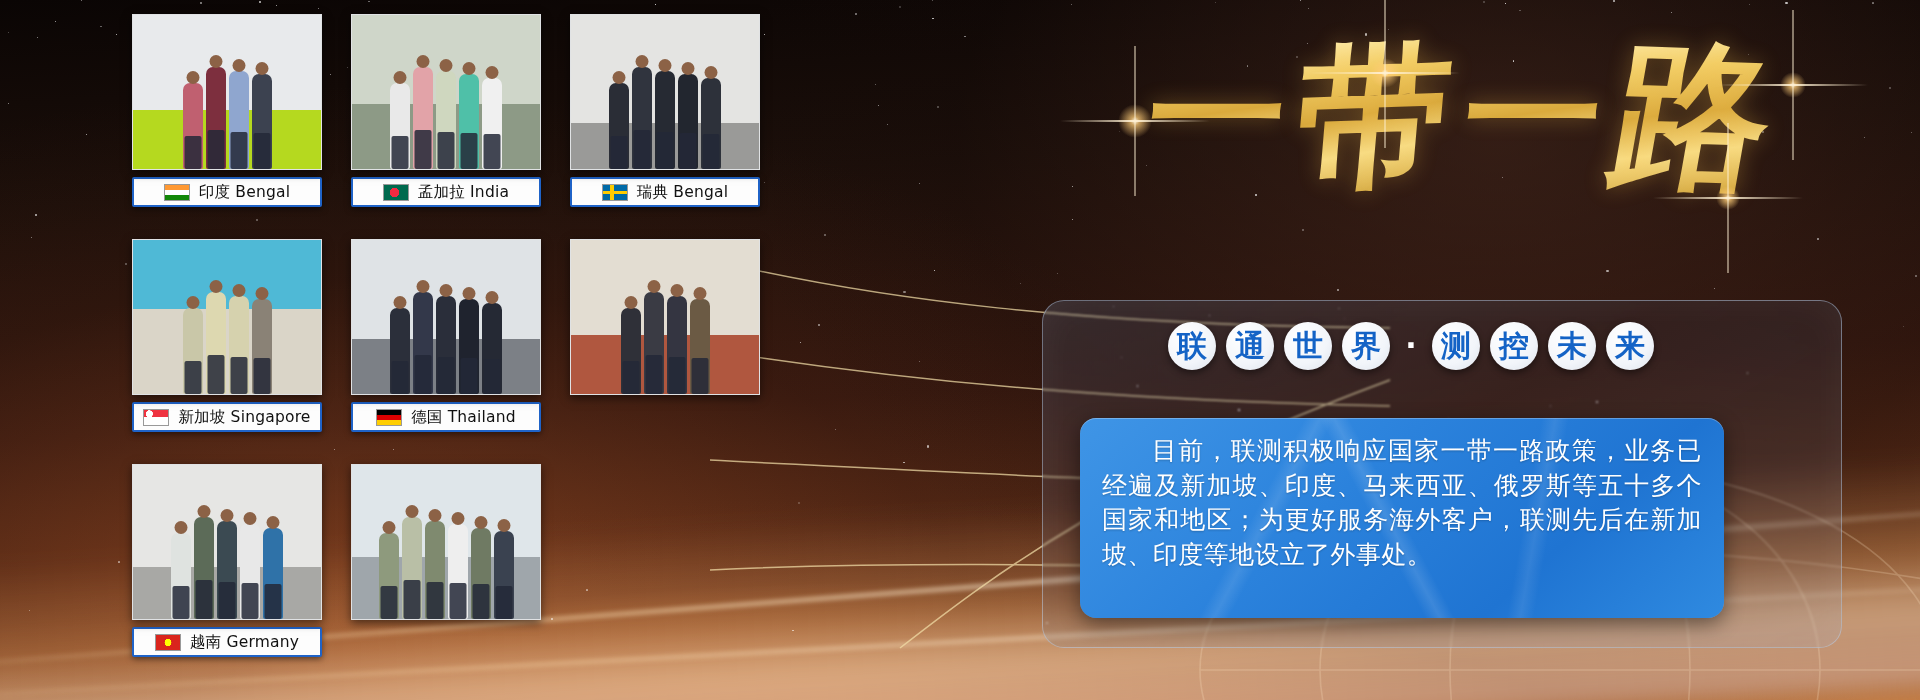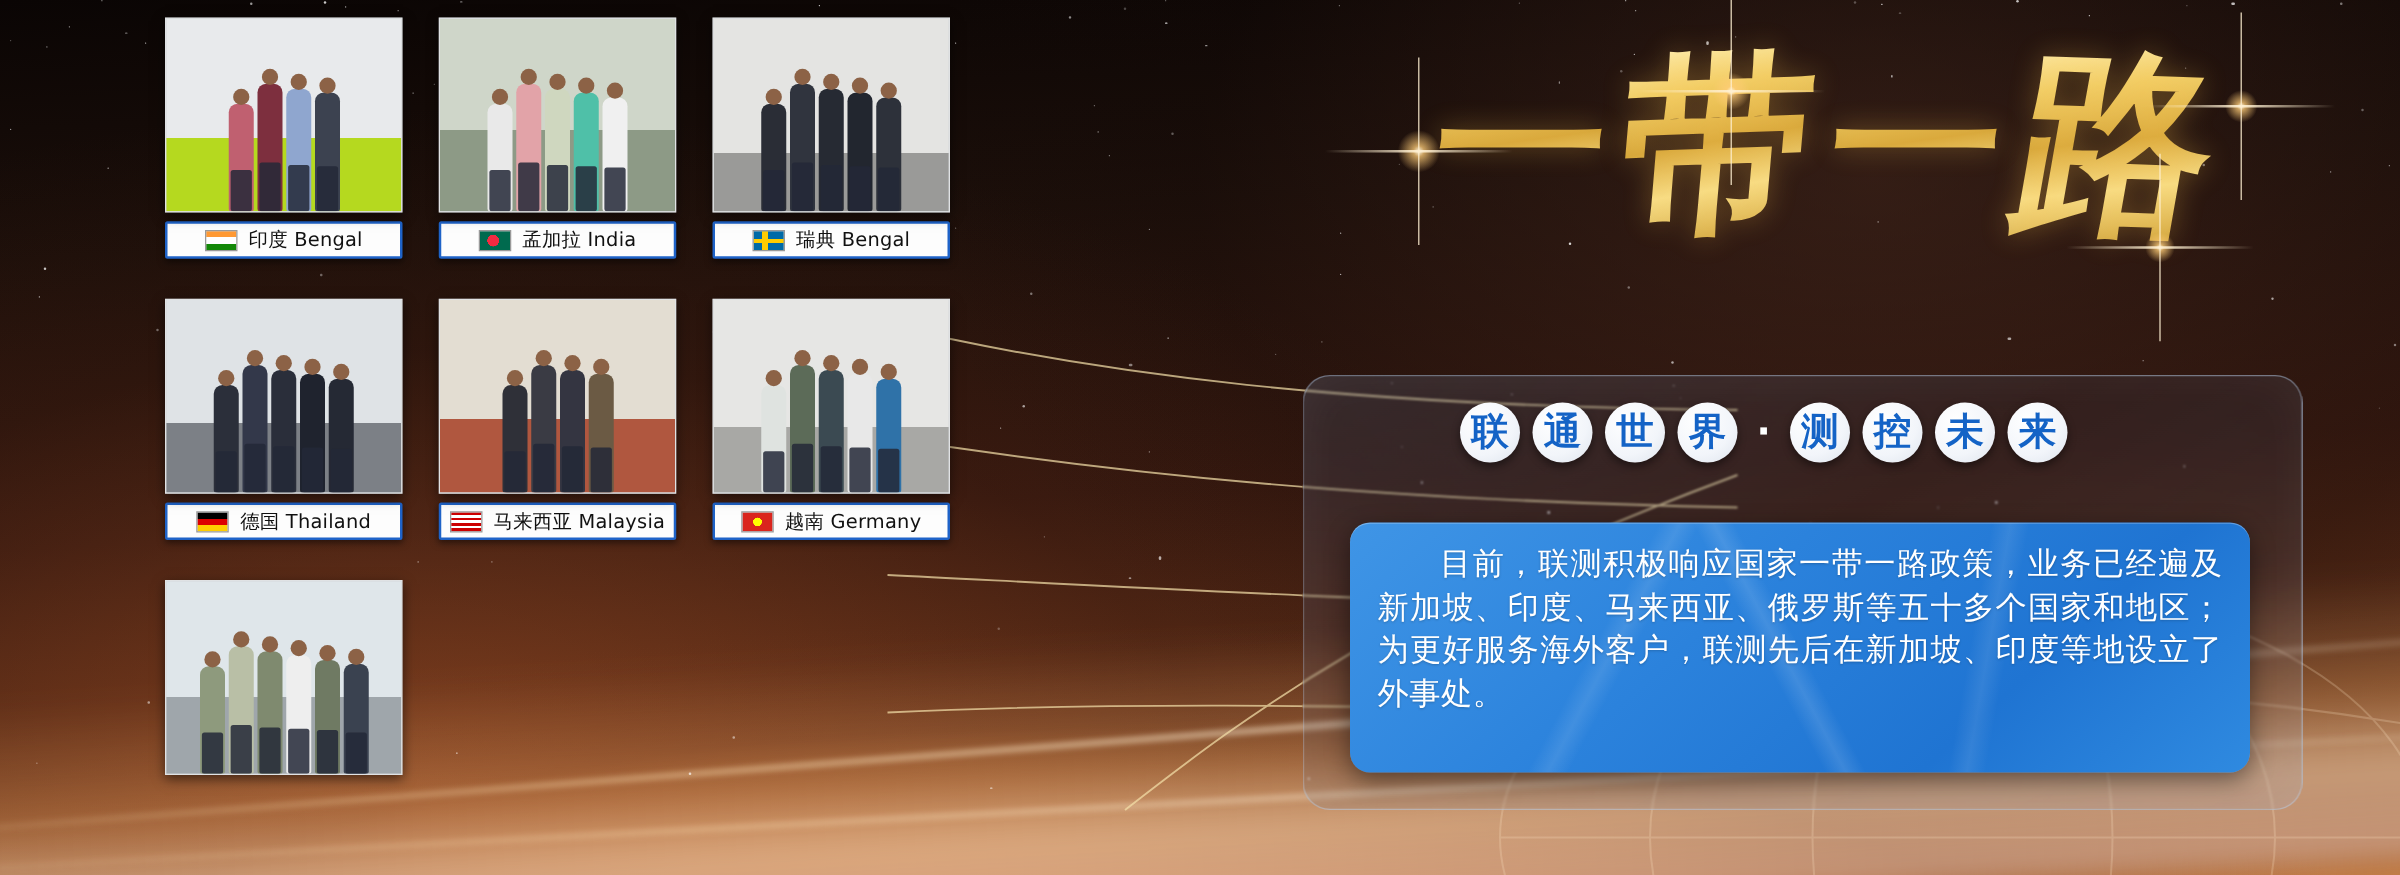--- a/index.html
+++ b/index.html
@@ -140,21 +140,21 @@
     background: radial-gradient(circle at 34% 30%, #ffffff 0%, #f2f5fa 60%, #dde3ec 100%);
     box-shadow: 0 3px 7px rgba(0,0,0,.45);
     display: flex; align-items: center; justify-content: center;
     color: #1463c6; font-size: 30px; font-weight: 700; line-height: 1;
     font-family: "DejaVu Sans", "Liberation Sans", sans-serif;
   }
   #slogan .sc.dot { background: none; box-shadow: none; width: 22px; color:#ffffff; font-size: 30px; }
 
   #blurb {
     position: absolute; left: 1080px; top: 418px;
-    width: 720px; height: 200px;
+    width: 644px; height: 200px;
     border-radius: 16px;
     background: linear-gradient(138deg, #3f95e6 0%, #2b82dc 40%, #1f74d2 72%, #2f8ae0 100%);
     box-shadow: 0 6px 20px rgba(0,0,0,.45), inset 0 1px 0 rgba(255,255,255,.28);
     padding: 16px 22px 14px 22px;
     overflow: hidden;
   }
   #blurb::after {
     content:""; position:absolute; inset:0; pointer-events:none;
     background:
       linear-gradient(62deg, rgba(255,255,255,0) 46%, rgba(255,255,255,.12) 48%, rgba(255,255,255,0) 50%),
@@ -404,20 +404,35 @@
             <div class="p" style="background: rgb(45, 49, 58); height: 76%;"></div>
           </div>
         </div>
         <div class="label">
           <span class="flag" style="background: linear-gradient(90deg, transparent 28%, rgb(254, 204, 0) 28%, rgb(254, 204, 0) 46%, transparent 46%), linear-gradient(transparent 40%, rgb(254, 204, 0) 40%, rgb(254, 204, 0) 62%, transparent 62%), linear-gradient(rgb(0, 106, 167), rgb(0, 106, 167));"></span>
           <span class="label-text">瑞典 Bengal</span>
         </div>
       </div>
       <div class="cell">
         <div class="photo">
+          <div class="scene" style="background: linear-gradient(rgb(79, 185, 214) 0px, rgb(79, 185, 214) 45%, rgb(218, 213, 200) 45%);"></div>
+          <div class="ppl">
+            <div class="p" style="background: rgb(201, 199, 168); height: 72%;"></div>
+            <div class="p" style="background: rgb(221, 216, 176); height: 85%;"></div>
+            <div class="p" style="background: rgb(214, 210, 174); height: 82%;"></div>
+            <div class="p" style="background: rgb(138, 130, 118); height: 79%;"></div>
+          </div>
+        </div>
+        <div class="label">
+          <span class="flag" style="background: radial-gradient(circle at 22% 26%, rgb(255, 255, 255) 0px, rgb(255, 255, 255) 16%, transparent 17%), linear-gradient(rgb(239, 51, 64) 50%, rgb(255, 255, 255) 50%);"></span>
+          <span class="label-text">新加坡 Singapore</span>
+        </div>
+      </div>
+      <div class="cell">
+        <div class="photo">
           <div class="scene" style="background: linear-gradient(rgb(223, 227, 230) 0px, rgb(223, 227, 230) 64%, rgb(124, 128, 134) 64%);"></div>
           <div class="ppl">
             <div class="p" style="background: rgb(43, 47, 58); height: 72%;"></div>
             <div class="p" style="background: rgb(51, 56, 74); height: 85%;"></div>
             <div class="p" style="background: rgb(42, 46, 58); height: 82%;"></div>
             <div class="p" style="background: rgb(31, 35, 46); height: 79%;"></div>
             <div class="p" style="background: rgb(37, 41, 52); height: 76%;"></div>
           </div>
         </div>
         <div class="label">
@@ -427,24 +442,20 @@
       </div>
       <div class="cell">
         <div class="photo">
           <div class="scene" style="background: linear-gradient(rgb(227, 221, 210) 0px, rgb(227, 221, 210) 62%, rgb(176, 87, 63) 62%);"></div>
           <div class="ppl">
             <div class="p" style="background: rgb(47, 48, 56); height: 72%;"></div>
             <div class="p" style="background: rgb(58, 59, 68); height: 85%;"></div>
             <div class="p" style="background: rgb(52, 53, 65); height: 82%;"></div>
             <div class="p" style="background: rgb(107, 90, 68); height: 79%;"></div>
           </div>
-        </div>
-        <div class="label">
-          <span class="flag" style="background: linear-gradient(rgb(204, 0, 1) 0px, rgb(204, 0, 1) 14%, rgb(255, 255, 255) 14%, rgb(255, 255, 255) 28%, rgb(204, 0, 1) 28%, rgb(204, 0, 1) 42%, rgb(255, 255, 255) 42%, rgb(255, 255, 255) 56%, rgb(204, 0, 1) 56%, rgb(204, 0, 1) 70%, rgb(255, 255, 255) 70%, rgb(255, 255, 255) 84%, rgb(204, 0, 1) 84%);"></span>
-          <span class="label-text">马来西亚 Malaysia</span>
         </div>
       </div>
       <div class="cell">
         <div class="photo">
           <div class="scene" style="background: linear-gradient(rgb(230, 230, 228) 0px, rgb(230, 230, 228) 66%, rgb(168, 168, 165) 66%);"></div>
           <div class="ppl">
             <div class="p" style="background: rgb(223, 227, 224); height: 72%;"></div>
             <div class="p" style="background: rgb(92, 107, 88); height: 85%;"></div>
             <div class="p" style="background: rgb(59, 74, 82); height: 82%;"></div>
             <div class="p" style="background: rgb(232, 232, 232); height: 79%;"></div>

